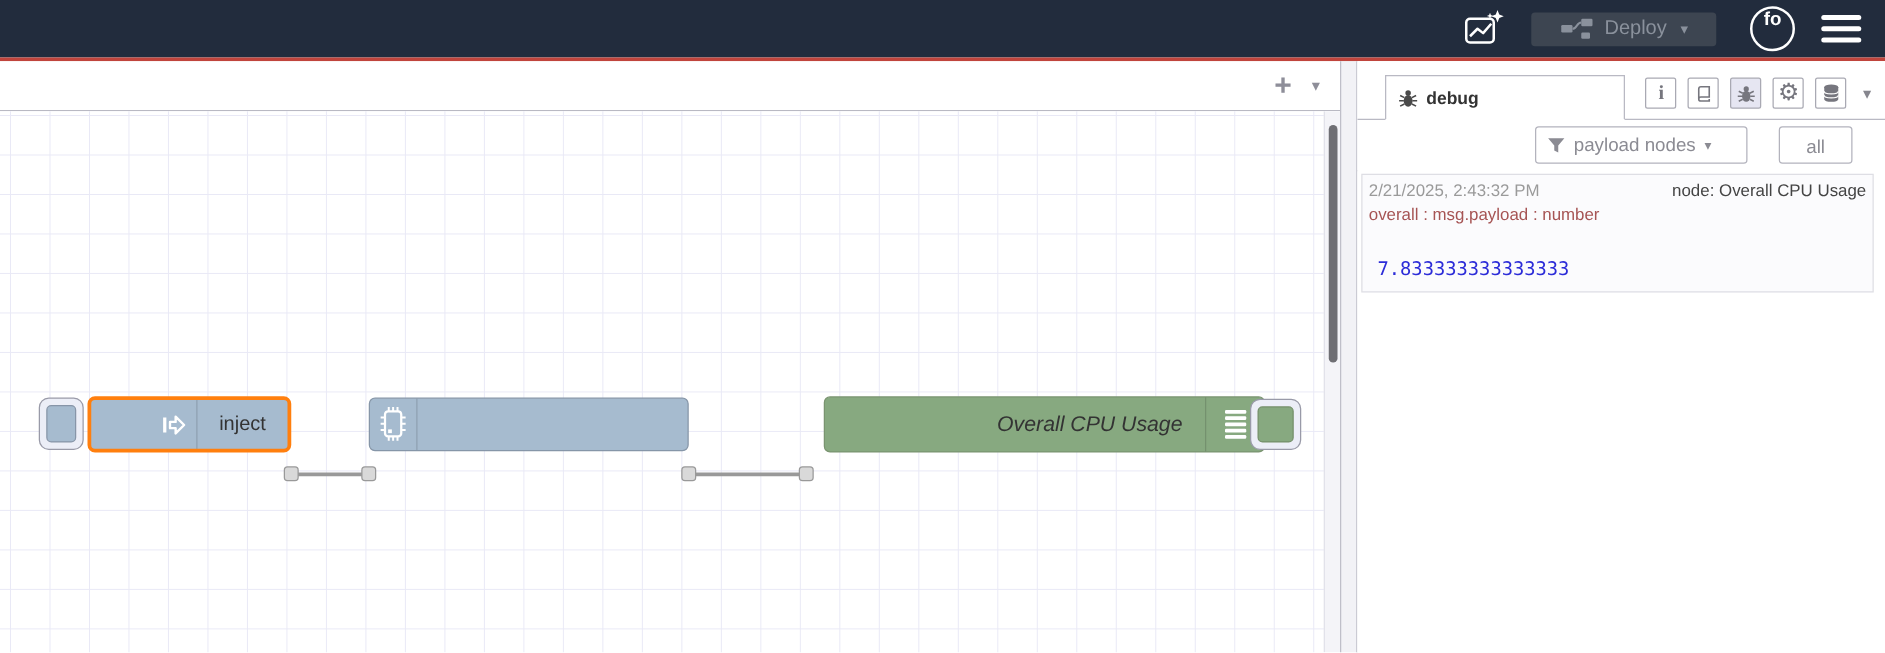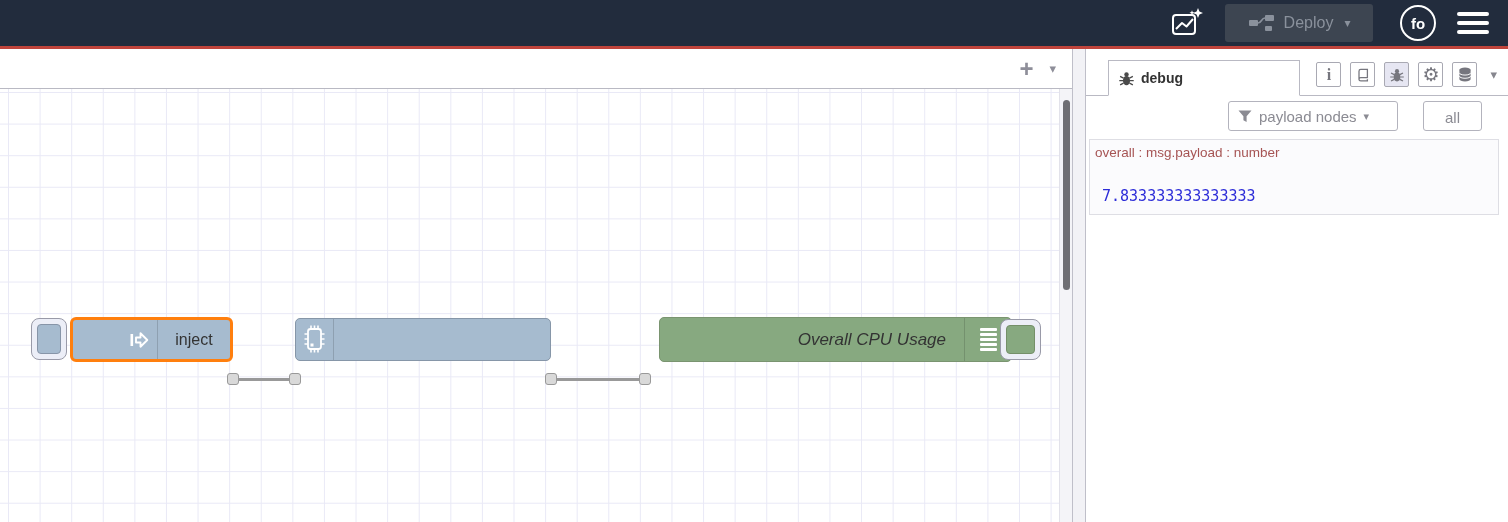--- a/index.html
+++ b/index.html
@@ -8,27 +8,27 @@
   .app { position:relative; width:1508px; height:522px; }
 
   
   .header { position:absolute; left:0; top:0; width:1508px; height:46px;
     background:var(--header-bg,#222c3d); display:flex; align-items:center;
     justify-content:flex-end; padding-right:19px; }
   .redline { position:absolute; left:0; top:46px; width:1508px; height:3px;
     background:var(--accent-red,#c0443c); }
   .hdr-iconbtn { width:40px; height:34px; display:flex; align-items:center;
     justify-content:center; background:none; border:none; cursor:pointer; }
-  .deploy-btn { margin-left:18px; height:38px; width:148px; background:#3d4551;
+  .deploy-btn { margin-left:18px; height:27px; width:148px; background:#3d4551;
     border-radius:3px; display:flex; align-items:center; justify-content:center;
     gap:9px; color:#8a919c; font-size:16px; border:none; }
   .deploy-btn .caret { font-size:12px; color:#8a919c; margin-left:2px; }
   .avatar { margin-left:27px; width:36px; height:36px; border:2px solid #fff;
     border-radius:50%; color:#fff; font-size:15px; font-weight:700;
-    display:flex; align-items:center; justify-content:center; background:transparent; }
+    display:flex; align-items:flex-start; justify-content:center; background:transparent; }
   .menu-btn { margin-left:21px; background:none; border:none; display:flex;
     flex-direction:column; gap:5px; cursor:pointer; }
   .menu-btn span { display:block; width:32px; height:4px; background:#fff; border-radius:2px; }
 
   
   .main { position:absolute; left:0; top:49px; width:1508px; height:473px; display:flex; }
   .workspace { width:1072px; height:473px; position:relative; }
   .splitter { width:14px; height:473px; background:#f2f2f6;
     border-left:1px solid #bfbfc9; border-right:1px solid #bfbfc9; cursor:col-resize; }
   .sidebar { width:422px; height:473px; background:#fff; position:relative; }
@@ -292,20 +292,24 @@
             <rect x="1.2" y="2.6" width="13.6" height="2" rx="0.6" fill="currentColor"></rect>
             <rect x="5.8" y="0.6" width="4.4" height="2" fill="currentColor"></rect>
           </svg>
           <span>all</span>
           <span class="caret">▾</span>
         </button>
       </div>
 
       <div class="msg-list">
         <div class="msg">
+          <div class="msg-meta">
+            <span class="msg-ts">2/21/2025, 2:43:32 PM</span>
+            <span class="msg-node">node: Overall CPU Usage</span>
+          </div>
           <div class="msg-prop">overall : msg.payload : number</div>
           <div class="msg-value">7.833333333333333</div>
         </div>
       </div>
 
     </div>
   </div>
 </div>
 
 </body></html>

